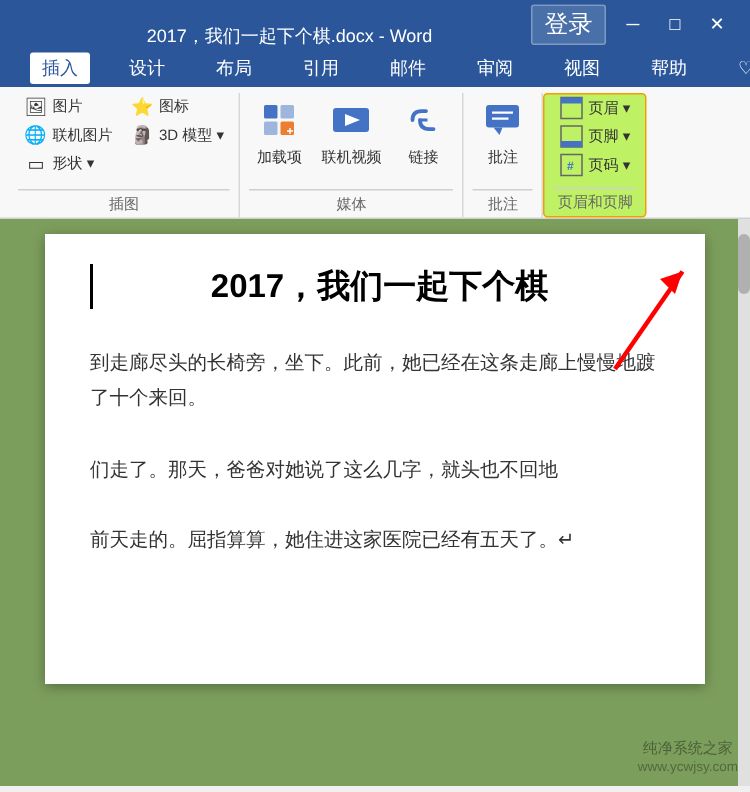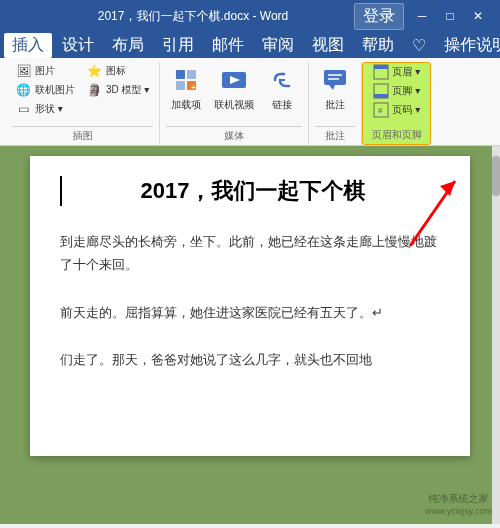--- a/index.html
+++ b/index.html
@@ -9,21 +9,20 @@
       height: 528px;
       overflow: hidden;
       background: #f0f0f0;
     }
 
     
     .title-bar {
       background: #2b579a;
       height: 30px;
       display: flex;
-      align-items: center;
       justify-content: space-between;
       padding: 16px 8px;
       color: white;
       font-size: 12px;
     }
     .title-bar-center {
       flex: 1;
       text-align: center;
       font-size: 12px;
       color: white;
@@ -60,25 +59,26 @@
     .menu-bar {
       background: #2b579a;
       height: 26px;
       display: flex;
       align-items: center;
       padding: 0 4px;
       gap: 2px;
     }
     .menu-item {
       color: white;
-      font-size: 16px;
+      font-size: 12px;
       padding: 2px 8px;
       cursor: pointer;
       border-radius: 2px;
       white-space: nowrap;
+      margin-left: 16px;
     }
     .menu-item.active {
       background: white;
       color: #2b579a;
     }
 
     
     .ribbon {
       background: #f8f8f8;
       border-bottom: 1px solid #d0d0d0;
@@ -362,22 +362,22 @@
       </div>
     </div>
     <div class="ribbon-group-label">页眉和页脚</div>
   </div>
 </div>
 
 <div class="page-area">
   <div class="document-page">
     <div class="doc-title">2017，我们一起下个棋</div>
     <div class="doc-text">到走廊尽头的长椅旁，坐下。此前，她已经在这条走廊上慢慢地踱了十个来回。</div>
+    <div class="doc-text">们走了。那天，爸爸对她说了这么几字，就头也不回地</div>
     <div class="doc-text">前天走的。屈指算算，她住进这家医院已经有五天了。↵</div>
-    <div class="doc-text">们走了。那天，爸爸对她说了这么几字，就头也不回地</div>
   </div>
 
   <div class="red-arrow">
     <svg width="80" height="90" viewBox="0 0 80 90">
 
       <line x1="20" y1="80" x2="65" y2="15" stroke="red" stroke-width="3"></line>
 
       <polygon points="65,15 50,20 60,30" fill="red"></polygon>
     </svg>
   </div>

